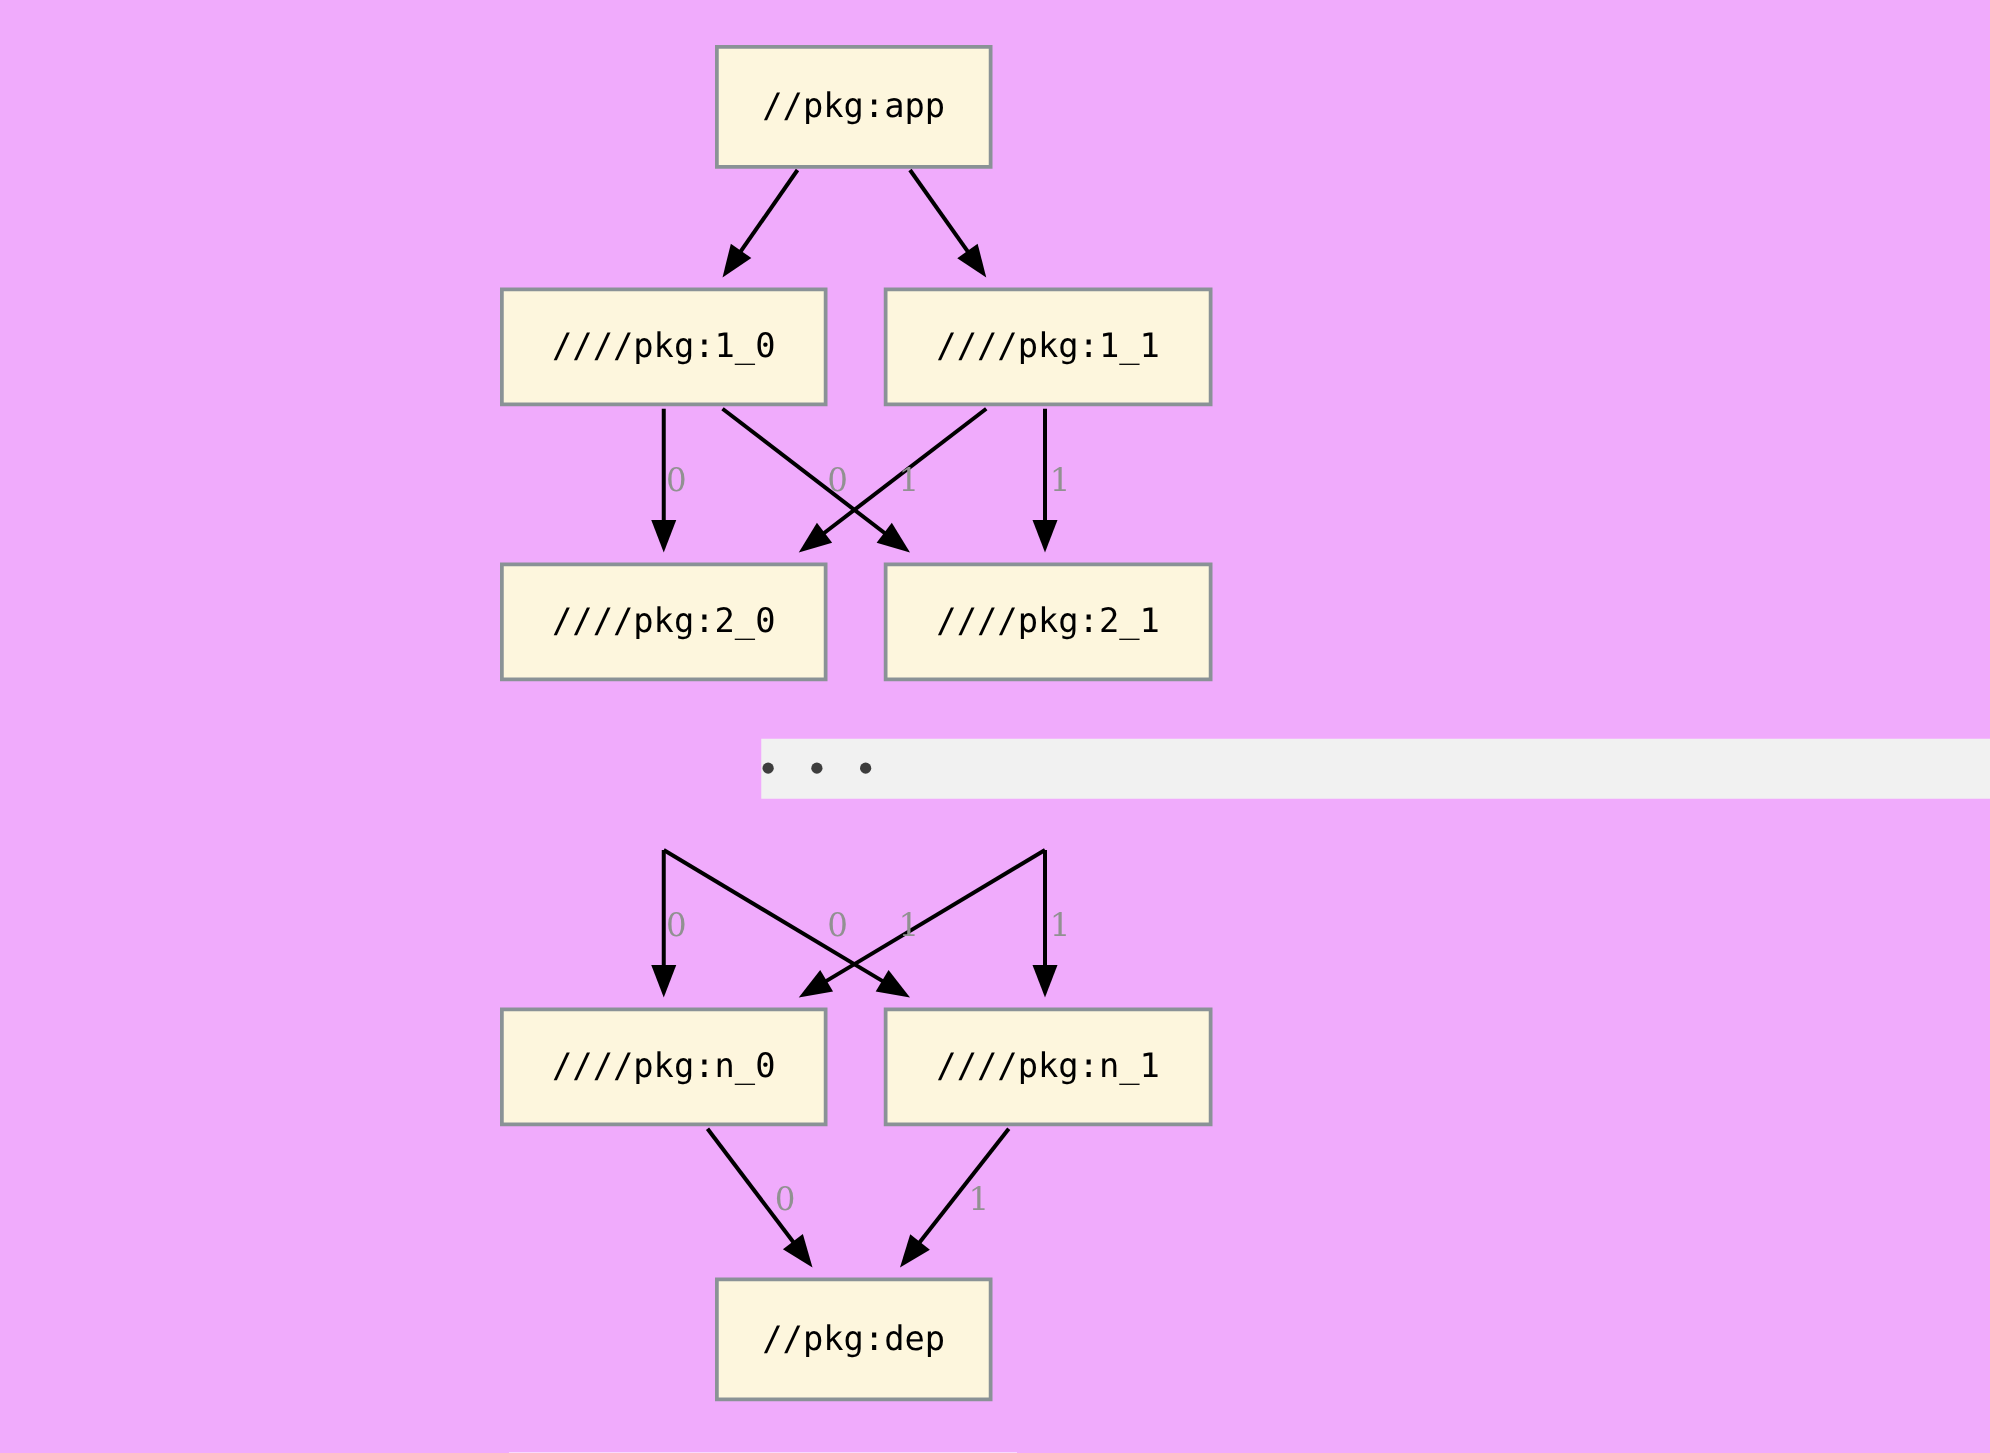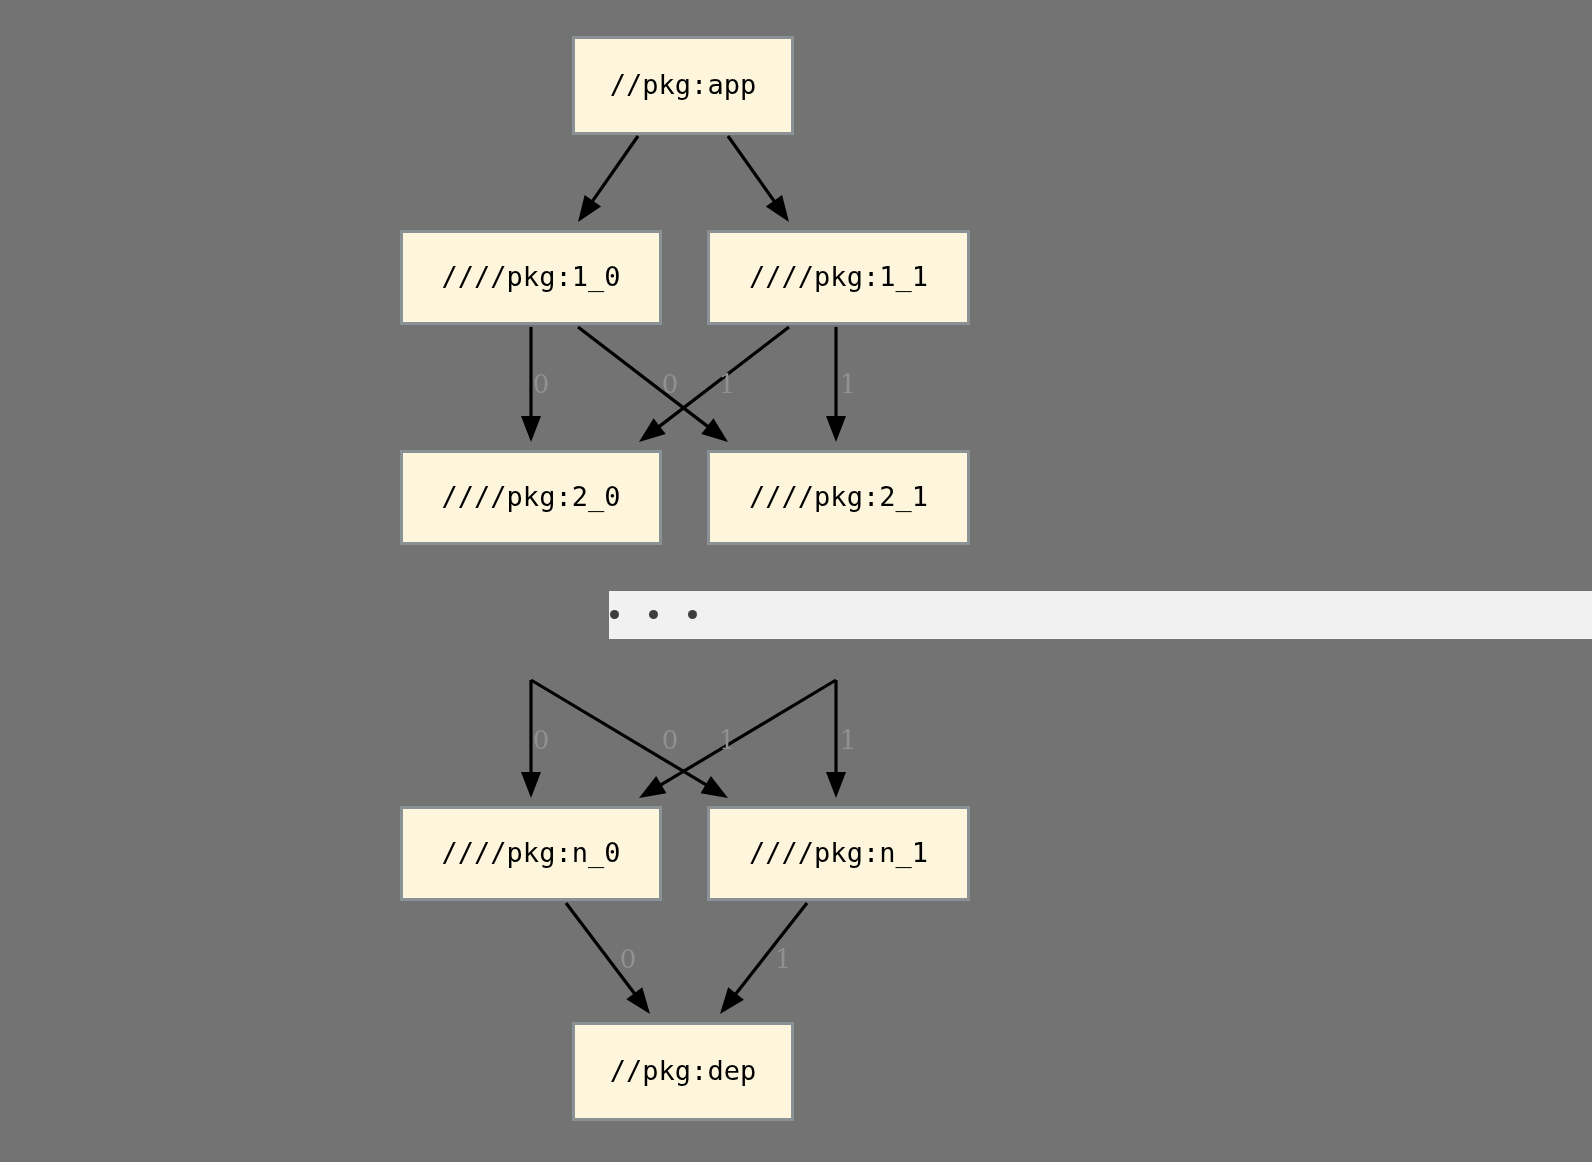--- a/index.html
+++ b/index.html
@@ -4,21 +4,21 @@
 <style>
   html, body {
     margin: 0;
     padding: 0;
     background: #ffffff;
   }
   #canvas {
     position: relative;
     width: 1592px;
     height: 1162px;
-    background: #737373;
+    background: #f0abfc;
     overflow: hidden;
     font-family: "DejaVu Sans Mono", "Liberation Mono", monospace;
   }
   svg.graph {
     position: absolute;
     left: 0;
     top: 0;
     width: 1592px;
     height: 1162px;
   }

